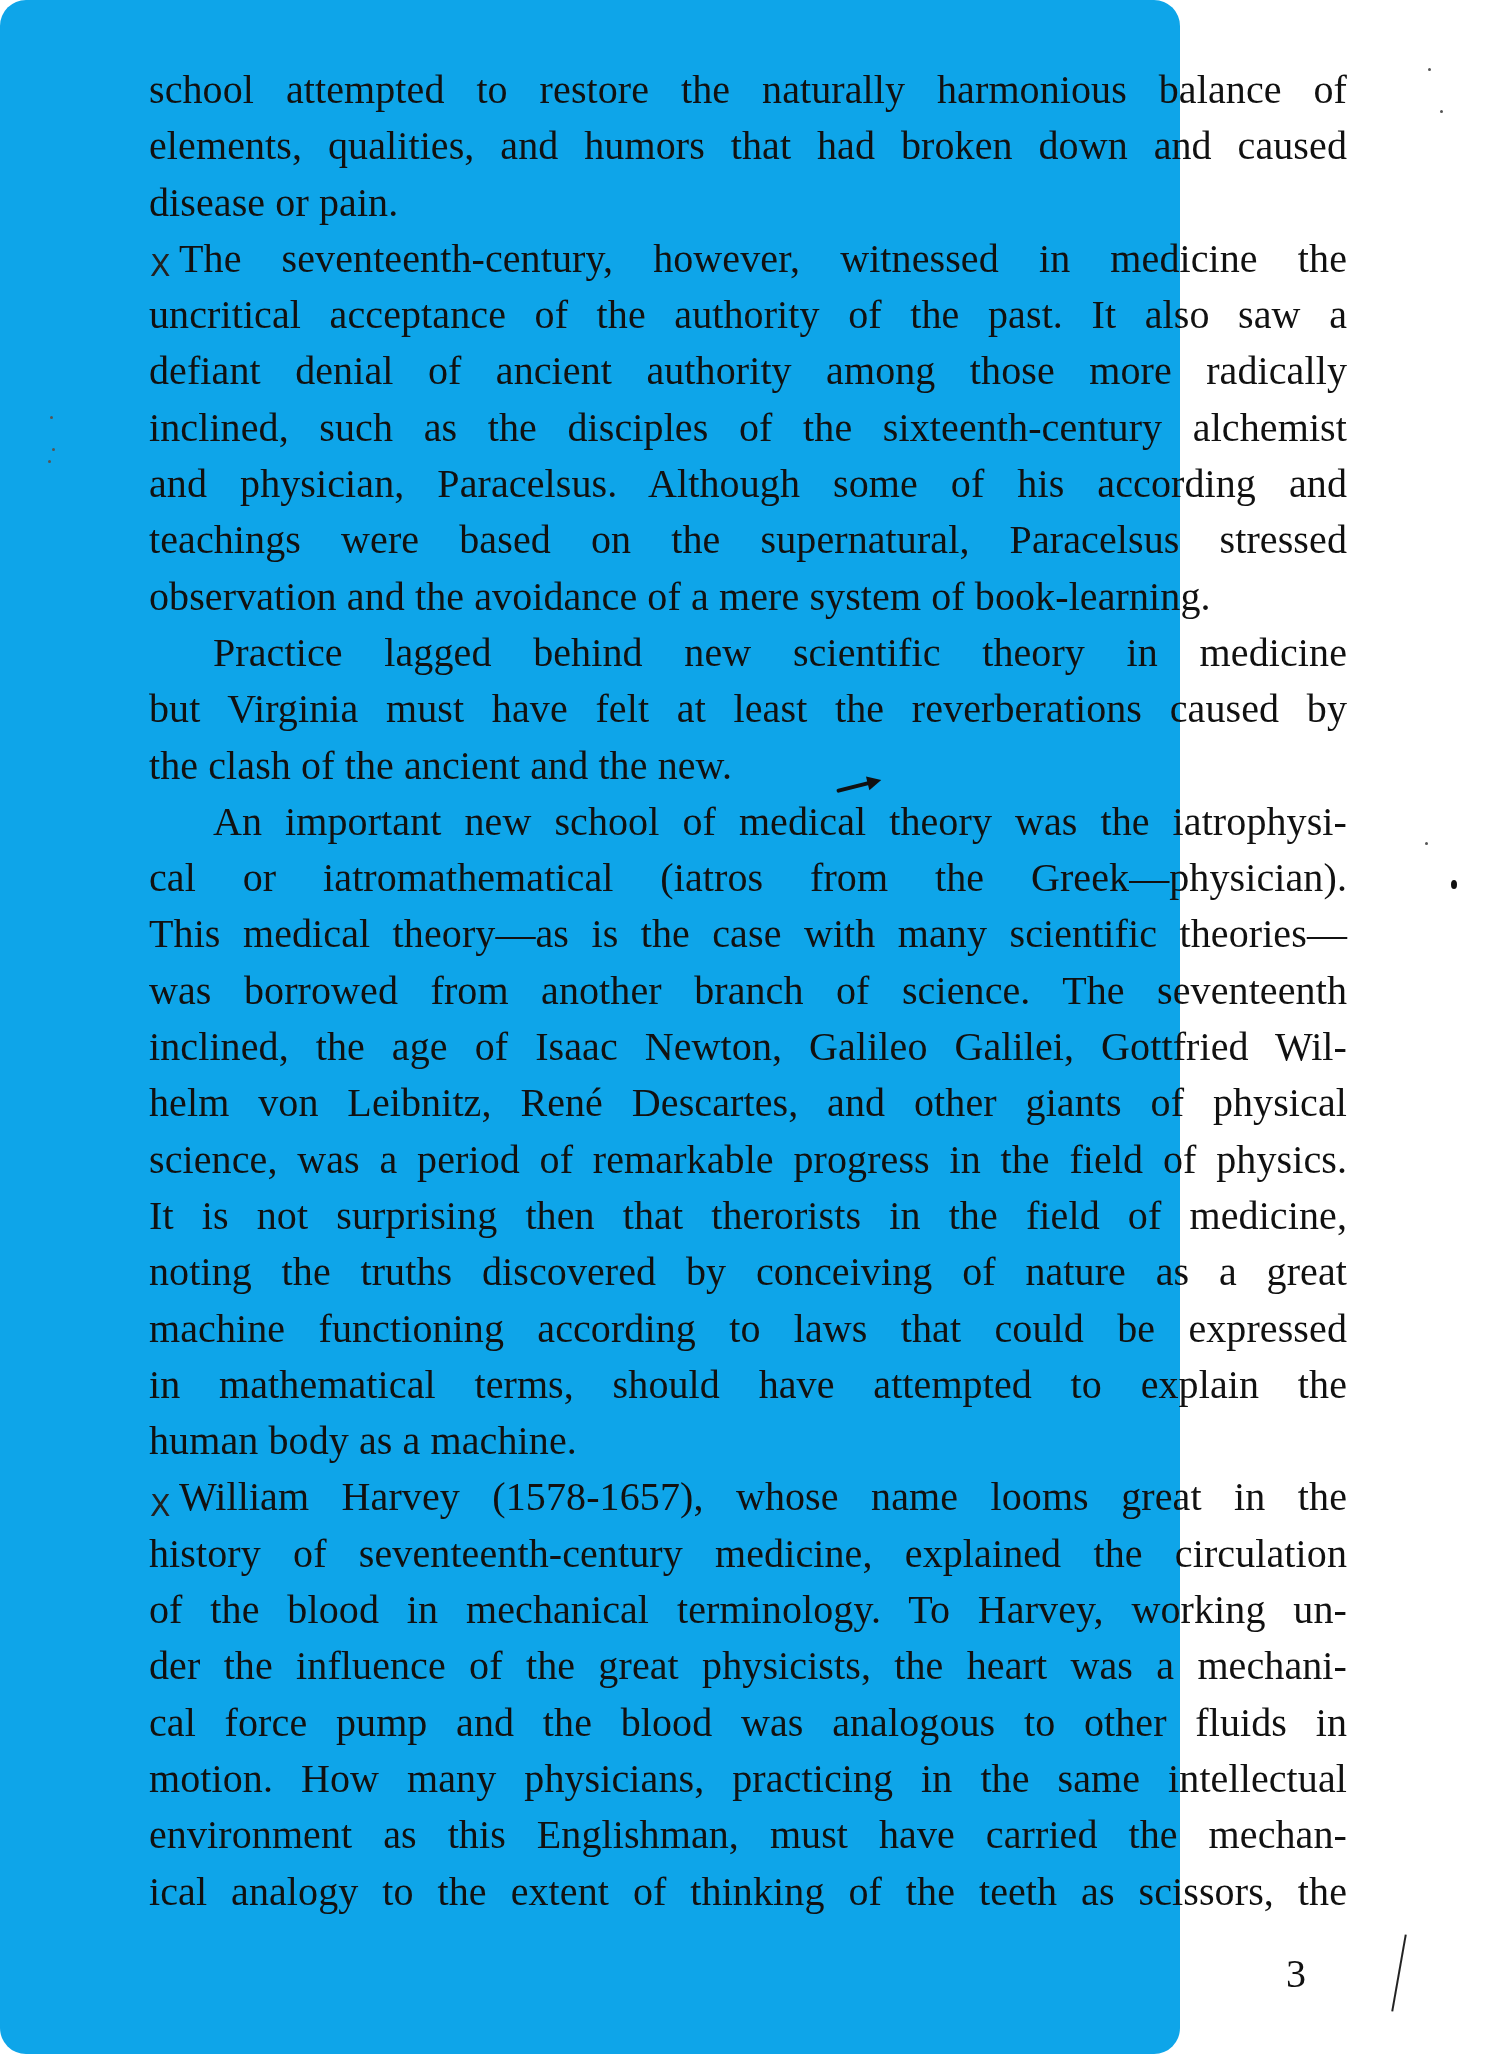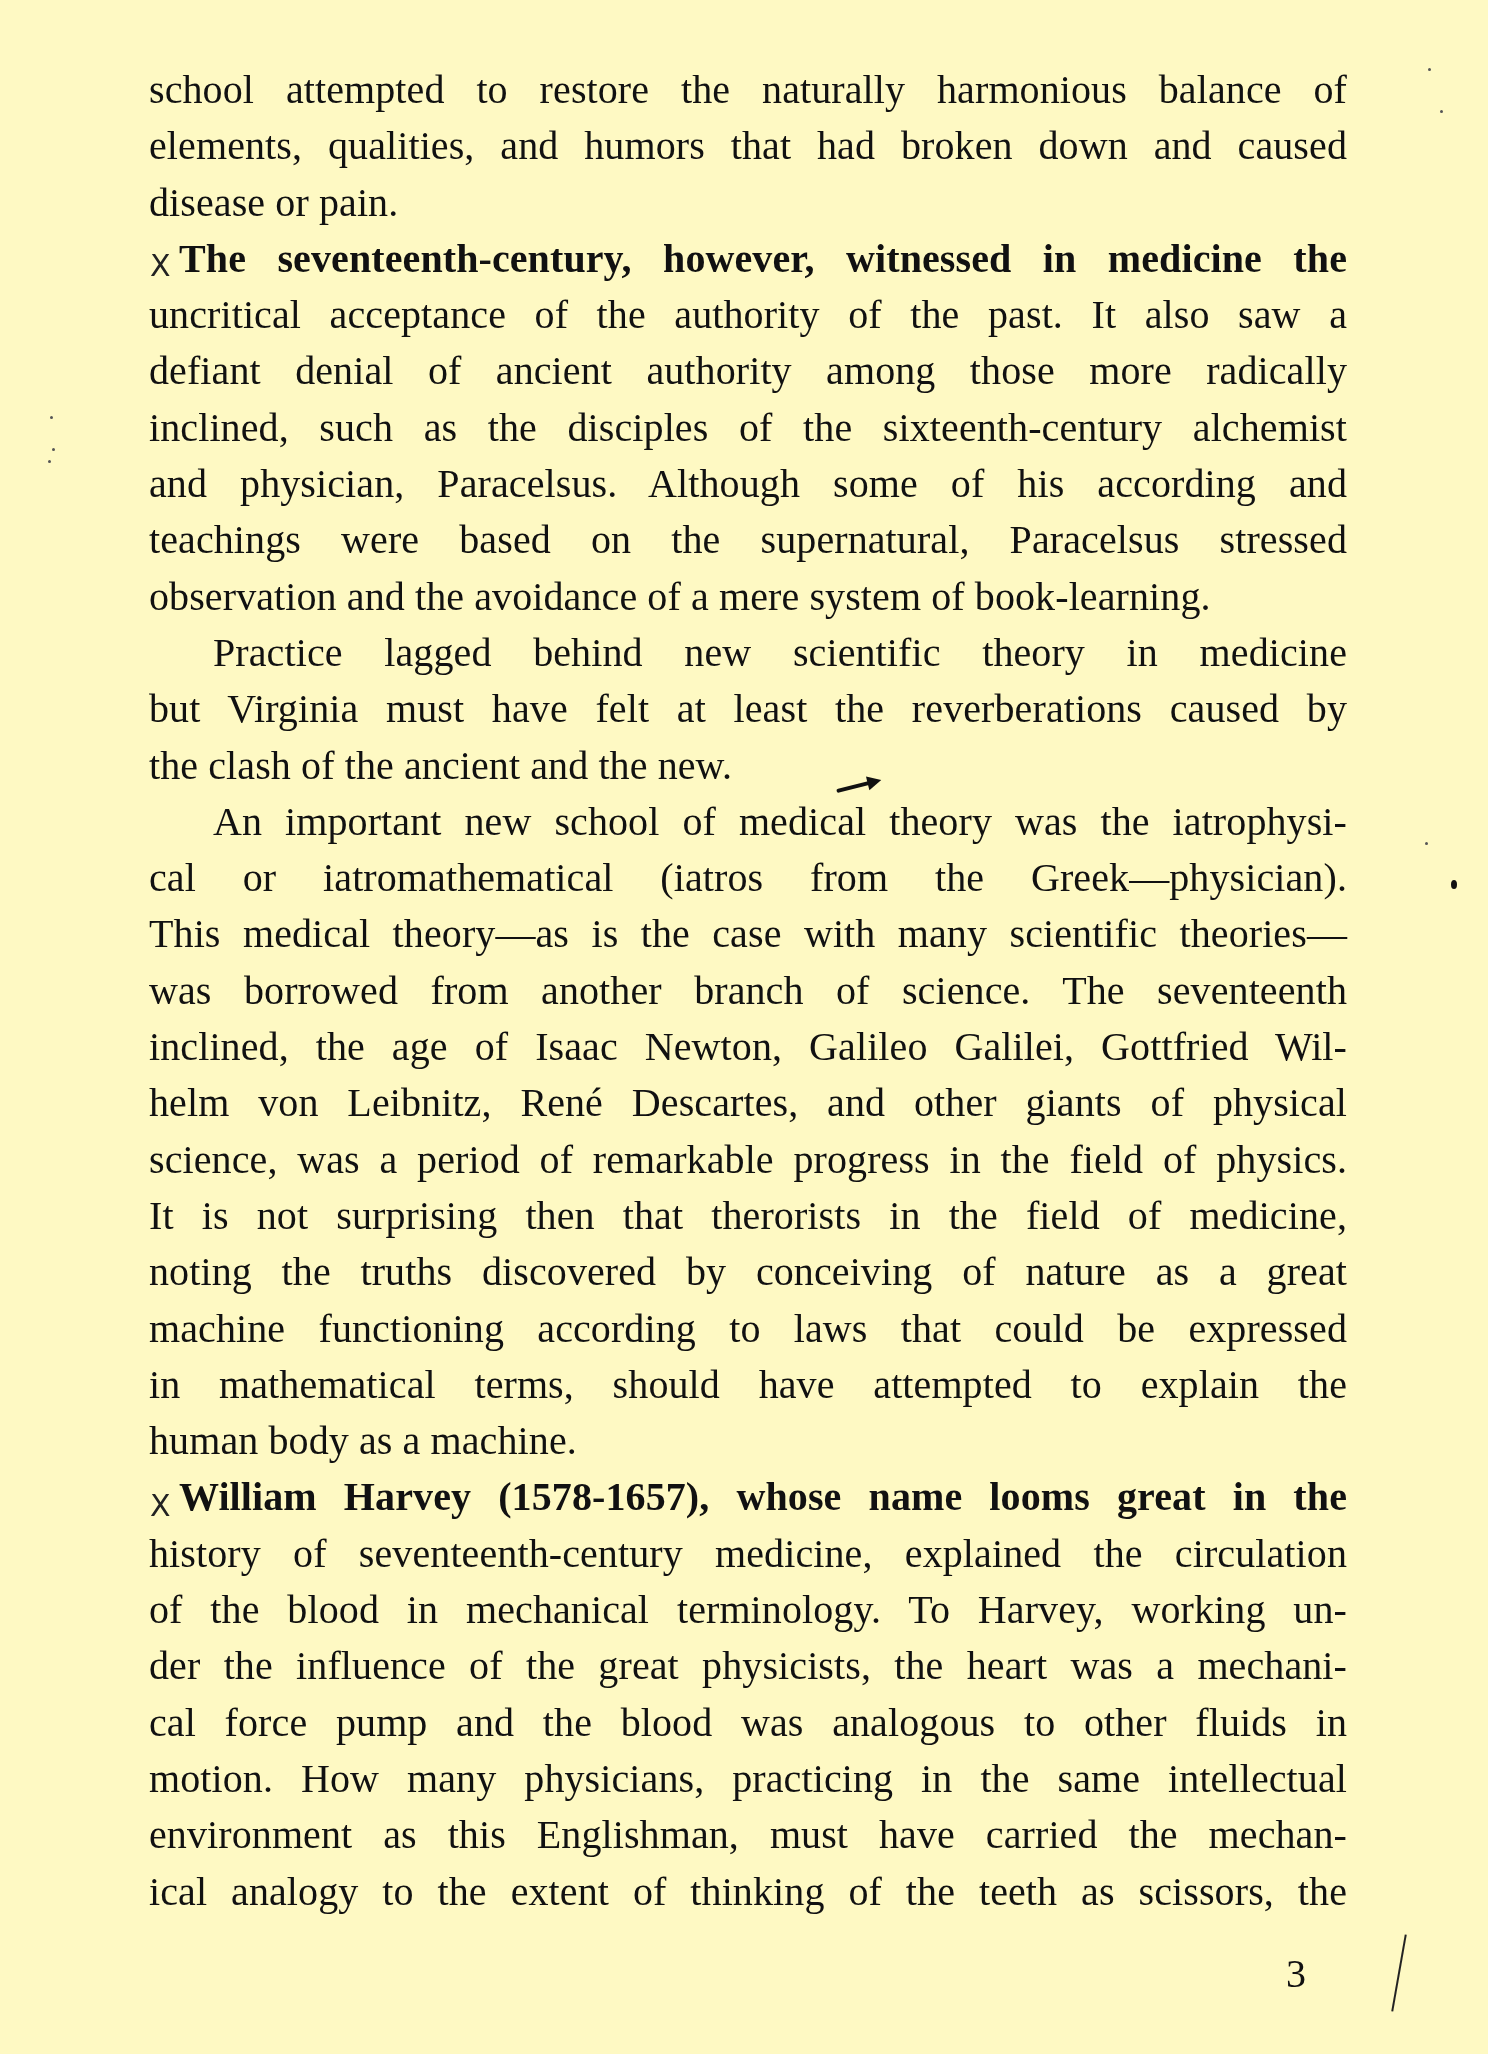--- a/index.html
+++ b/index.html
@@ -1,27 +1,27 @@
 <!DOCTYPE html>
 <html><head>
   <meta charset="utf-8">
   <style>
     html, body { margin: 0; padding: 0; background: #ffffff; }
     body { width: 1488px; height: 2054px; position: relative; overflow: hidden; }
-    .page { position: absolute; left: 0; top: 0; width: 1488px; height: 2054px; background: #fef9c3; }
+    .page { position: absolute; left: 0; top: 0; width: 1180px; height: 2054px; background: #0ea5e9; border-radius: 26px; }
     .col { position: absolute; left: 149px; top: 62px; width: 1198px; }
     .line {
       display: block; height: 56.3px; line-height: 56.3px;
       font-family: "Liberation Serif", "DejaVu Serif", serif;
       font-size: 40px; color: #111111; white-space: nowrap;
       text-align: justify; text-align-last: justify; letter-spacing: 0.1px;
     }
     .line.last { text-align-last: left; }
     .line.indent { padding-left: 64px; }
-    .line.indent-x { padding-left: 30px; font-weight: bold; }
+    .line.indent-x { padding-left: 30px; }
     .mark-x { position: absolute; font-family: "DejaVu Sans", sans-serif; font-size: 30px; color: #222; }
     .pagenum {
       position: absolute; left: 1286px; top: 1950px;
       font-family: "Liberation Serif", serif; font-size: 40px; color: #111;
     }
     .arrow { position: absolute; left: 836px; top: 784px; width: 42px; height: 4px; background: #111; transform: rotate(-14deg); border-radius: 2px; }
     .arrow::after { content: ""; position: absolute; right: -4px; top: -5px; border-left: 14px solid #111; border-top: 7px solid transparent; border-bottom: 7px solid transparent; }
     .slash { position: absolute; left: 1398px; top: 1934px; width: 2px; height: 78px; background: #222; transform: rotate(10deg); }
     .speck { position: absolute; width: 3px; height: 3px; background: #555; border-radius: 50%; }
     .blot { position: absolute; left: 1451px; top: 880px; width: 6px; height: 9px; background: #111; border-radius: 50%; }

